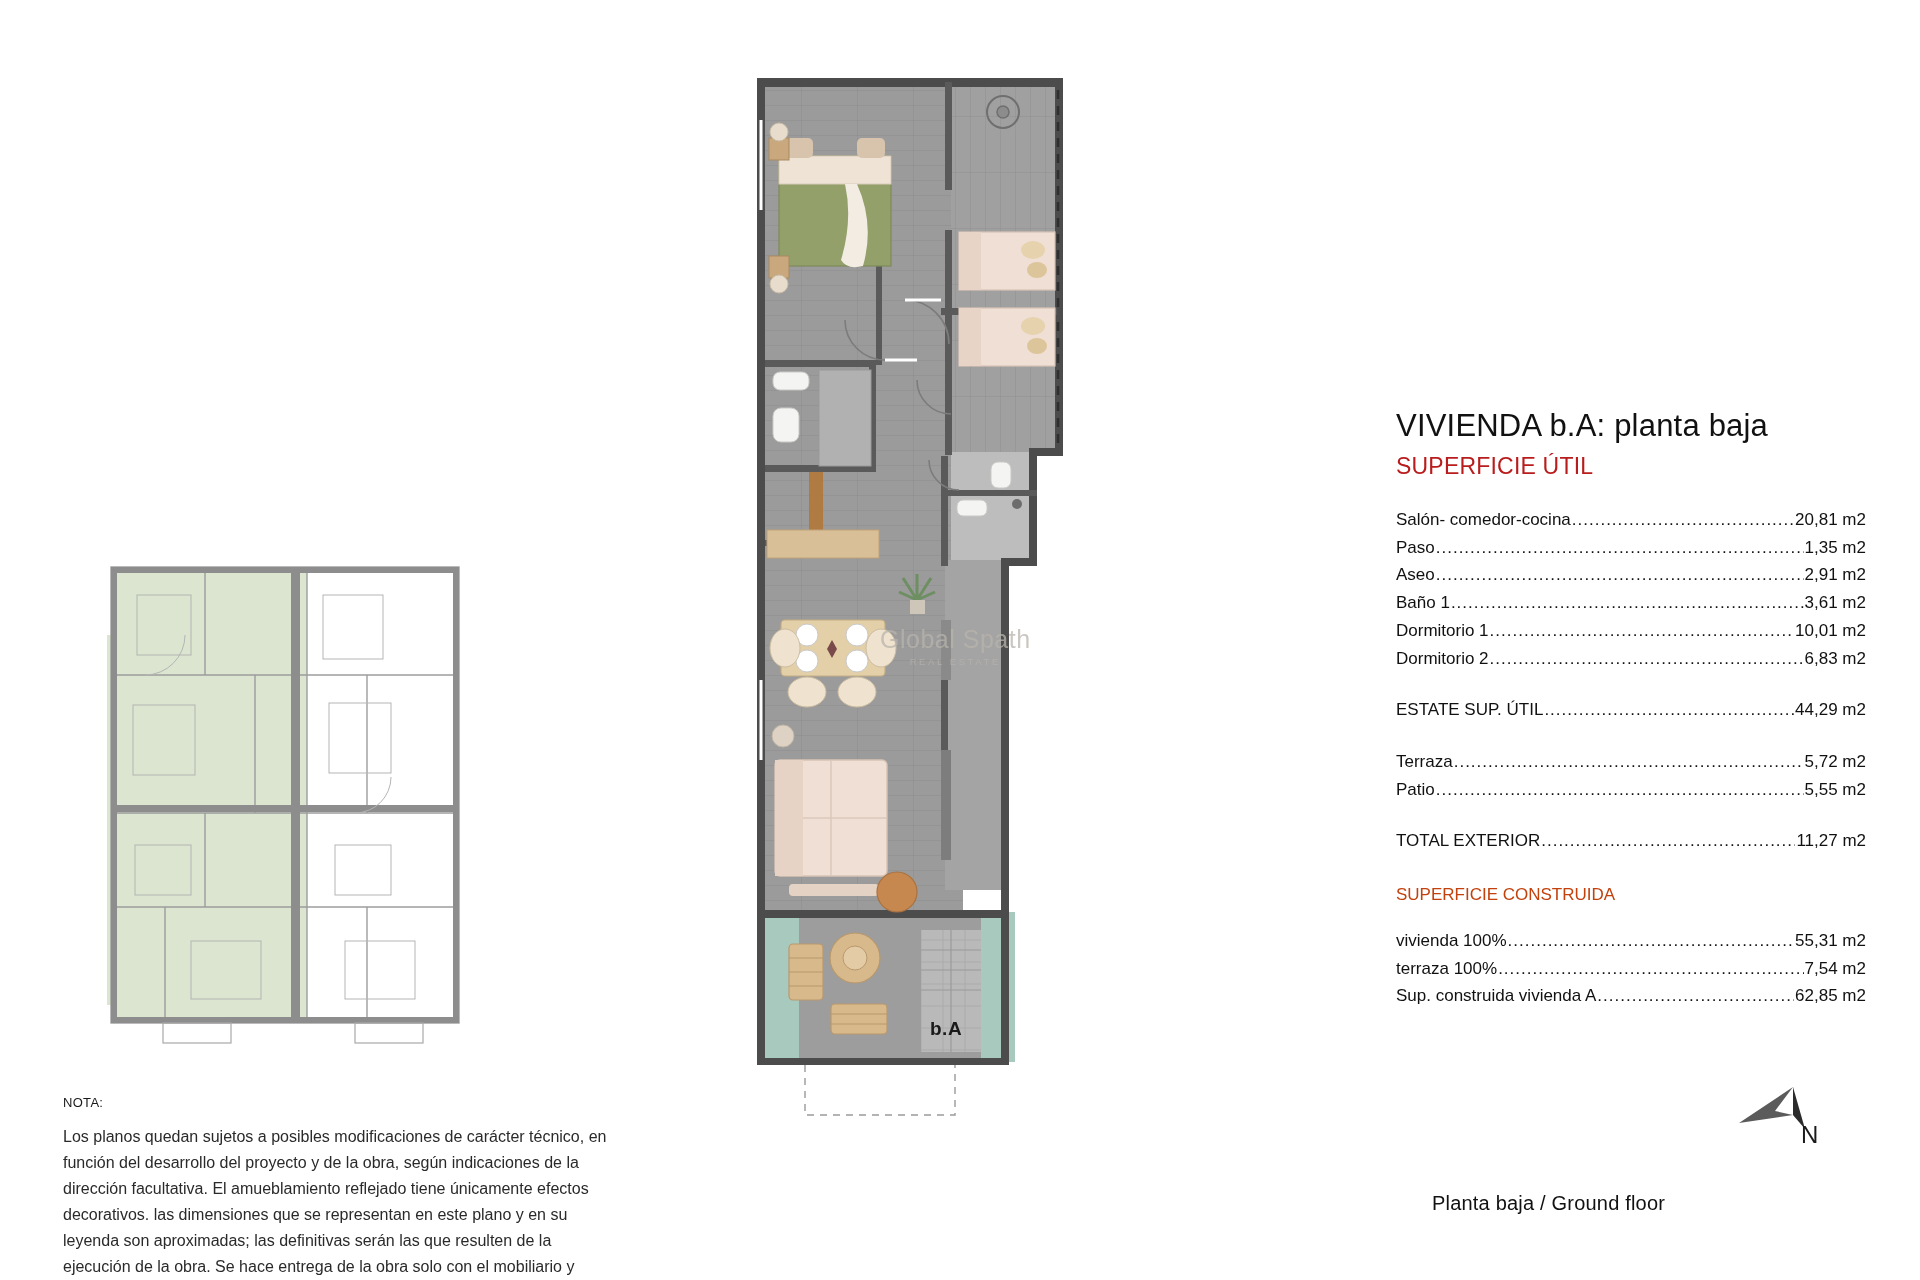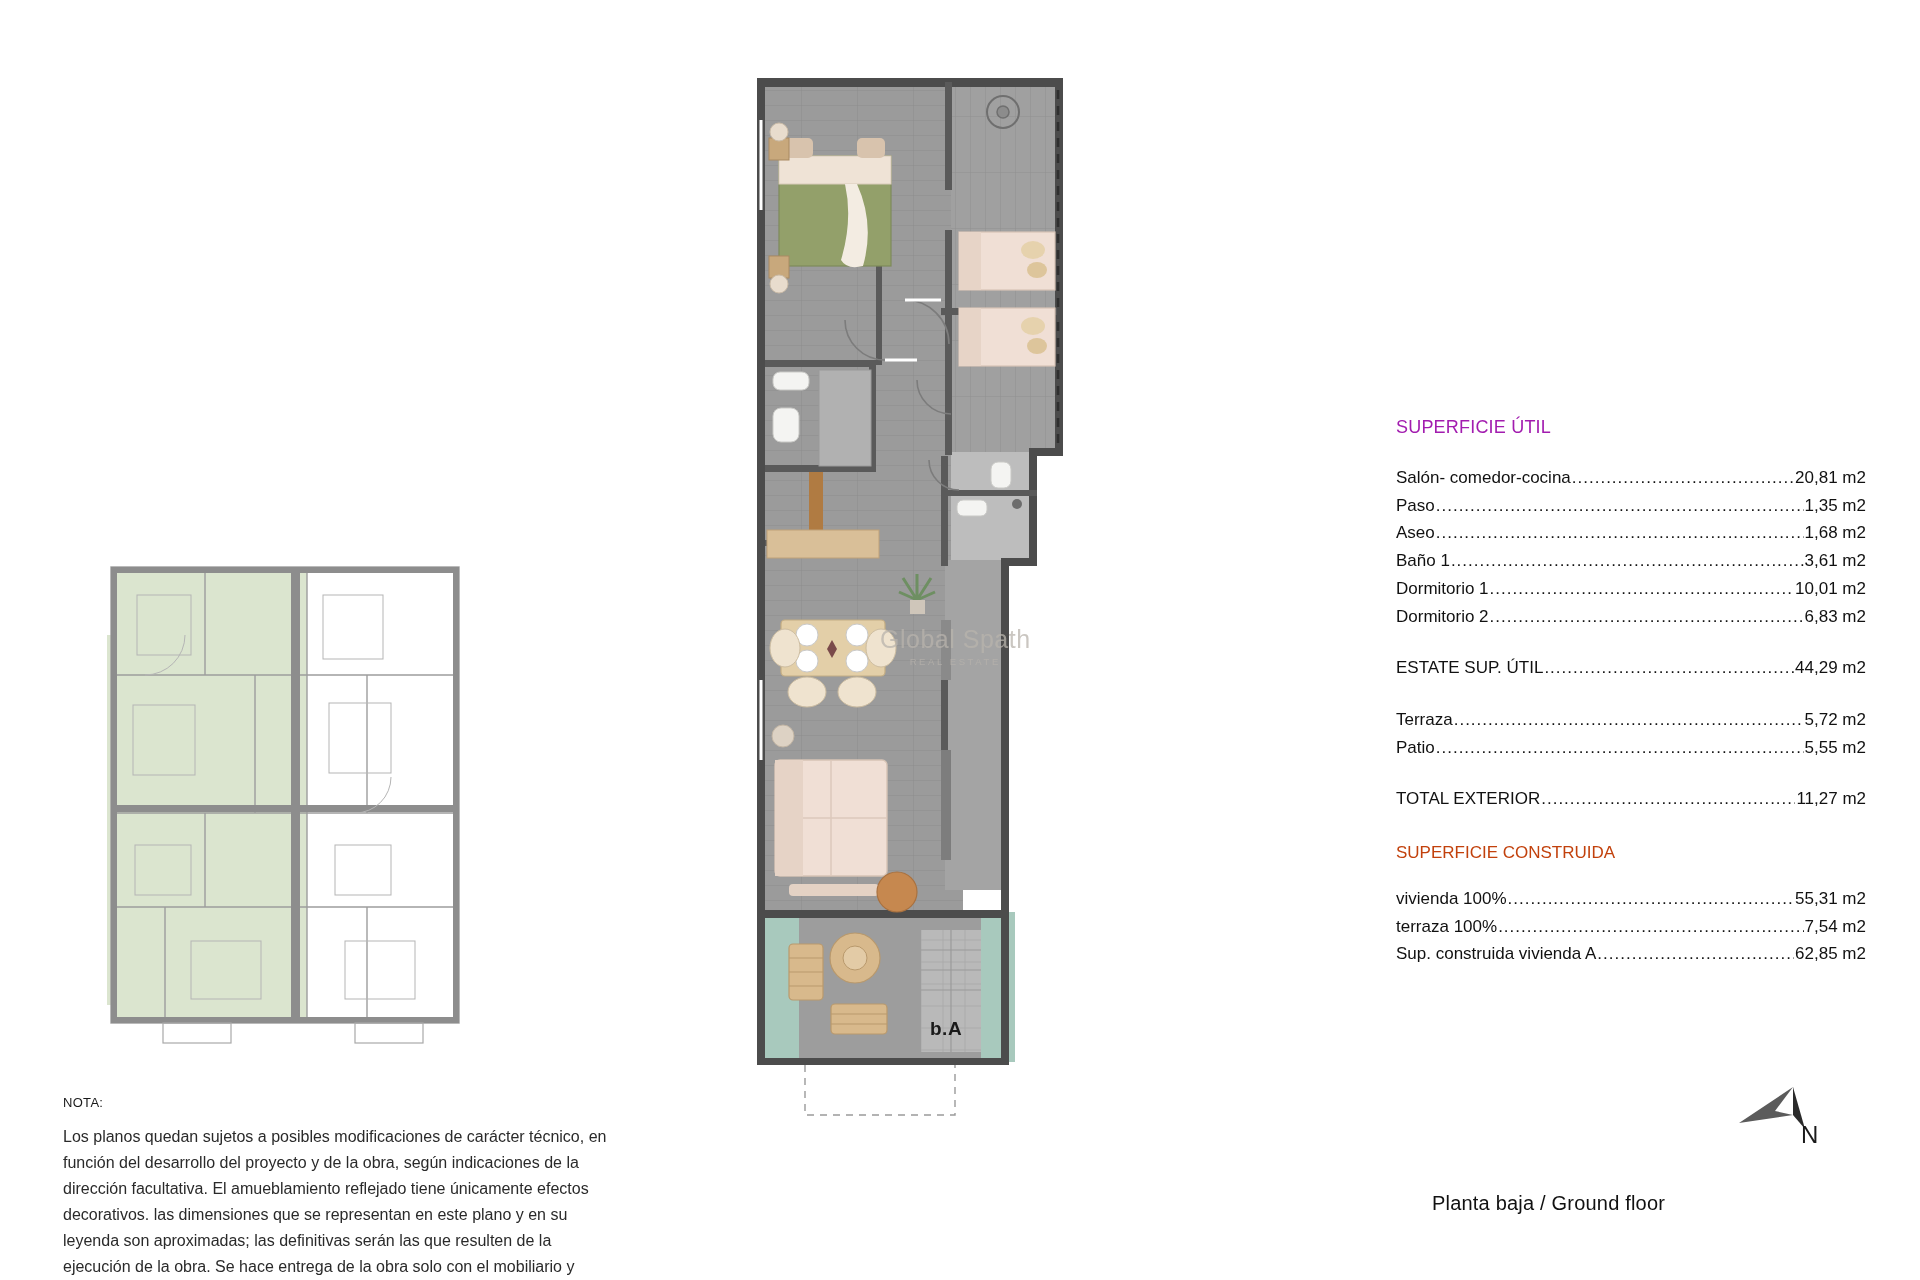--- a/index.html
+++ b/index.html
@@ -95,24 +95,24 @@
   .info h1 {
     margin: 0;
     font-size: 31px;
     font-weight: normal;
     letter-spacing: .2px;
     color: #111;
     font-family: "Liberation Sans", sans-serif;
   }
   .info h2 {
     margin: 9px 0 0 0;
-    font-size: 18px;
+    font-size: 23px;
     font-weight: normal;
     letter-spacing: .2px;
-    color: #a21caf;
+    color: #b91c1c;
   }
   .rows { margin-top: 26px; }
   .row {
     display: flex;
     align-items: baseline;
     font-size: 17px;
     line-height: 1.63;
     color: #111;
     white-space: nowrap;
   }
@@ -413,37 +413,38 @@
 </div>
 
 <div class="watermark">
   <div class="w1">Global Spath</div>
   <div class="w2">REAL ESTATE</div>
 </div>
 
 <div class="unit-label">b.A</div>
 
 <div class="info">
+  <h1>VIVIENDA b.A: planta baja</h1>
   <h2>SUPERFICIE ÚTIL</h2>
 
   <div class="rows">
     <div class="row">
       <span class="lbl">Salón- comedor-cocina</span>
       <span class="dots">................................................................................</span>
       <span class="val">20,81 m2</span>
     </div>
     <div class="row">
       <span class="lbl">Paso</span>
       <span class="dots">................................................................................</span>
       <span class="val">1,35 m2</span>
     </div>
     <div class="row">
       <span class="lbl">Aseo</span>
       <span class="dots">................................................................................</span>
-      <span class="val">1,68 m2</span>
+      <span class="val">2,91 m2</span>
     </div>
     <div class="row">
       <span class="lbl">Baño 1</span>
       <span class="dots">................................................................................</span>
       <span class="val">3,61 m2</span>
     </div>
     <div class="row">
       <span class="lbl">Dormitorio 1</span>
       <span class="dots">................................................................................</span>
       <span class="val">10,01 m2</span>

